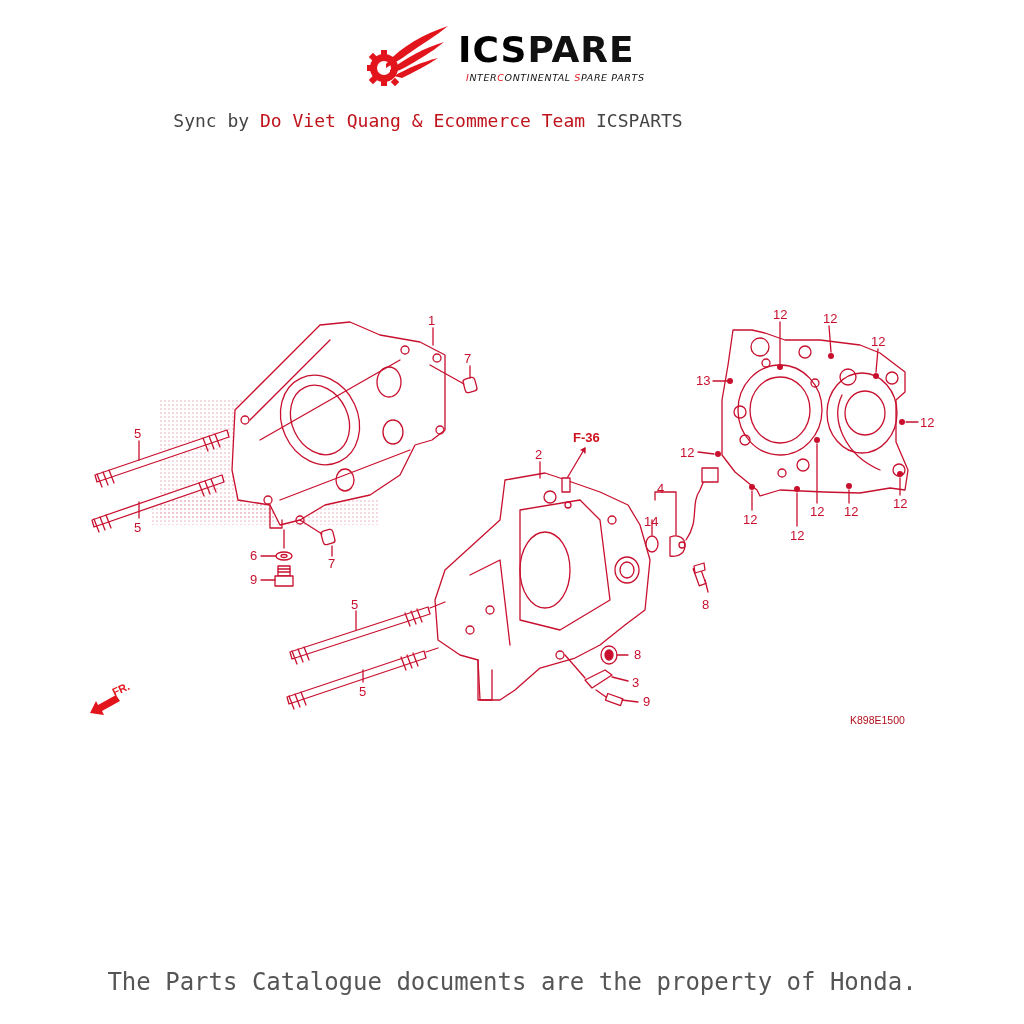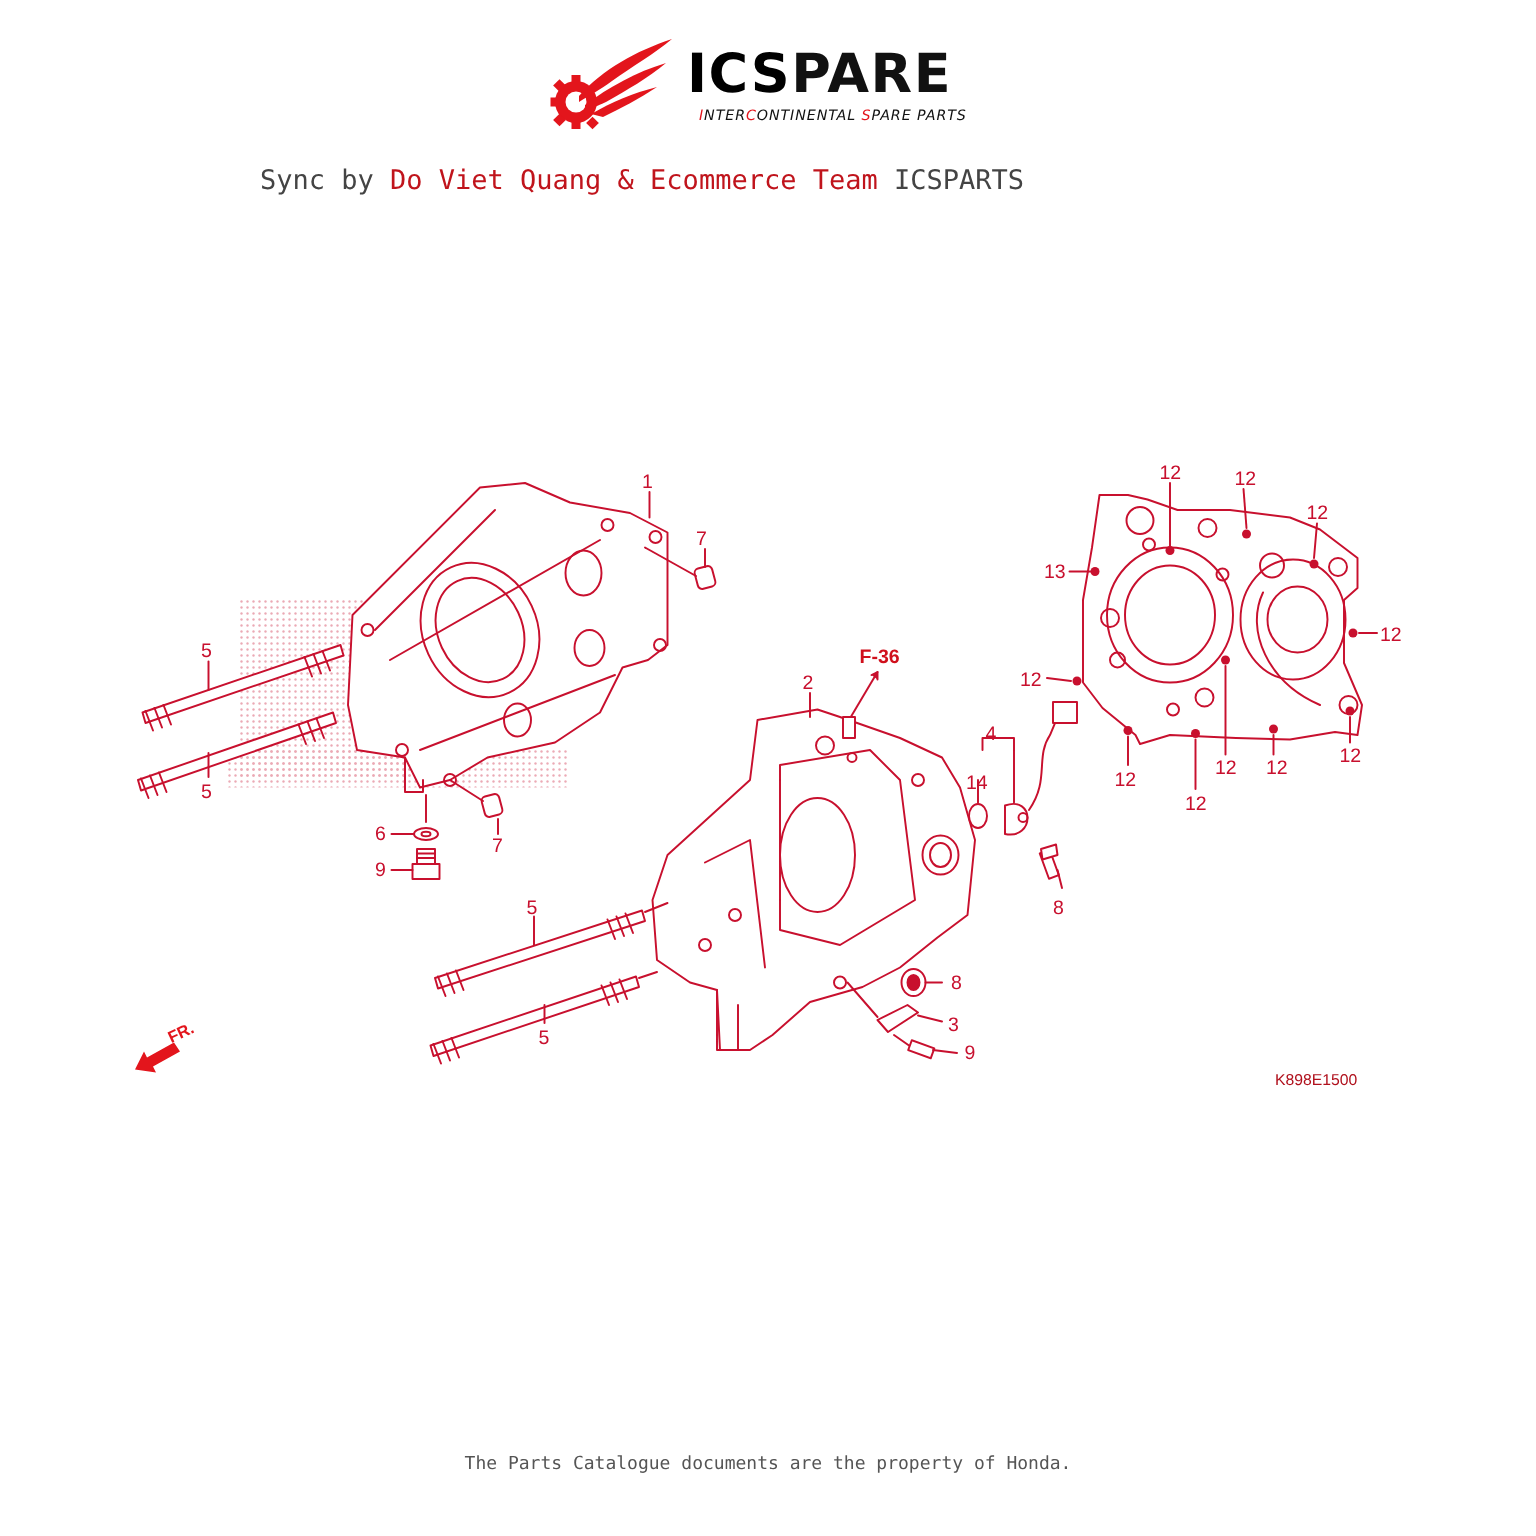--- a/index.html
+++ b/index.html
@@ -6,21 +6,21 @@
   body { width:1024px; height:1024px; position:relative; overflow:hidden; font-family:"Liberation Sans", sans-serif; }
   .logo { position:absolute; left:362px; top:24px; width:300px; height:66px; }
   .logo-wing { position:absolute; left:0; top:0; width:92px; height:66px; }
   .logo-title { position:absolute; left:96px; top:6px; font-family:"DejaVu Sans", sans-serif; font-weight:bold; font-size:36px; letter-spacing:1px; line-height:40px; }
   .logo-title .red { color:#000000; }
   .logo-title .blk { color:#111111; }
   .logo-sub { position:absolute; left:104px; top:48px; font-family:"DejaVu Sans", sans-serif; font-weight:normal; font-style:italic; font-size:9.5px; letter-spacing:0.6px; color:#111; white-space:nowrap; }
   .logo-sub .red { color:#e3151c; }
   .sync { position:absolute; left:0; width:856px; top:110px; text-align:center; font-family:"DejaVu Sans Mono", monospace; font-size:18px; color:#444; white-space:pre; }
   .sync .hl { color:#c0141c; }
-  .footer { position:absolute; left:0; width:1024px; top:968px; text-align:center; font-family:"DejaVu Sans Mono", monospace; font-size:12px; color:#555; }
+  .footer { position:absolute; left:0; width:1024px; top:968px; text-align:center; font-family:"DejaVu Sans Mono", monospace; font-size:24px; color:#555; }
   .diagram { position:absolute; left:0; top:0; width:1024px; height:1024px; }
   .callout { position:absolute; font-family:"Liberation Sans", sans-serif; font-size:13px; color:#c8102e; line-height:14px; }
   .ref { position:absolute; font-family:"Liberation Sans", sans-serif; font-weight:bold; font-size:13px; color:#d0101c; }
   .code { position:absolute; font-family:"Liberation Sans", sans-serif; font-size:10.5px; color:#b0101c; }
   .fr { position:absolute; left:86px; top:683px; width:60px; height:36px; }
 </style>
 </head>
 <body>
 
 <div class="logo">

